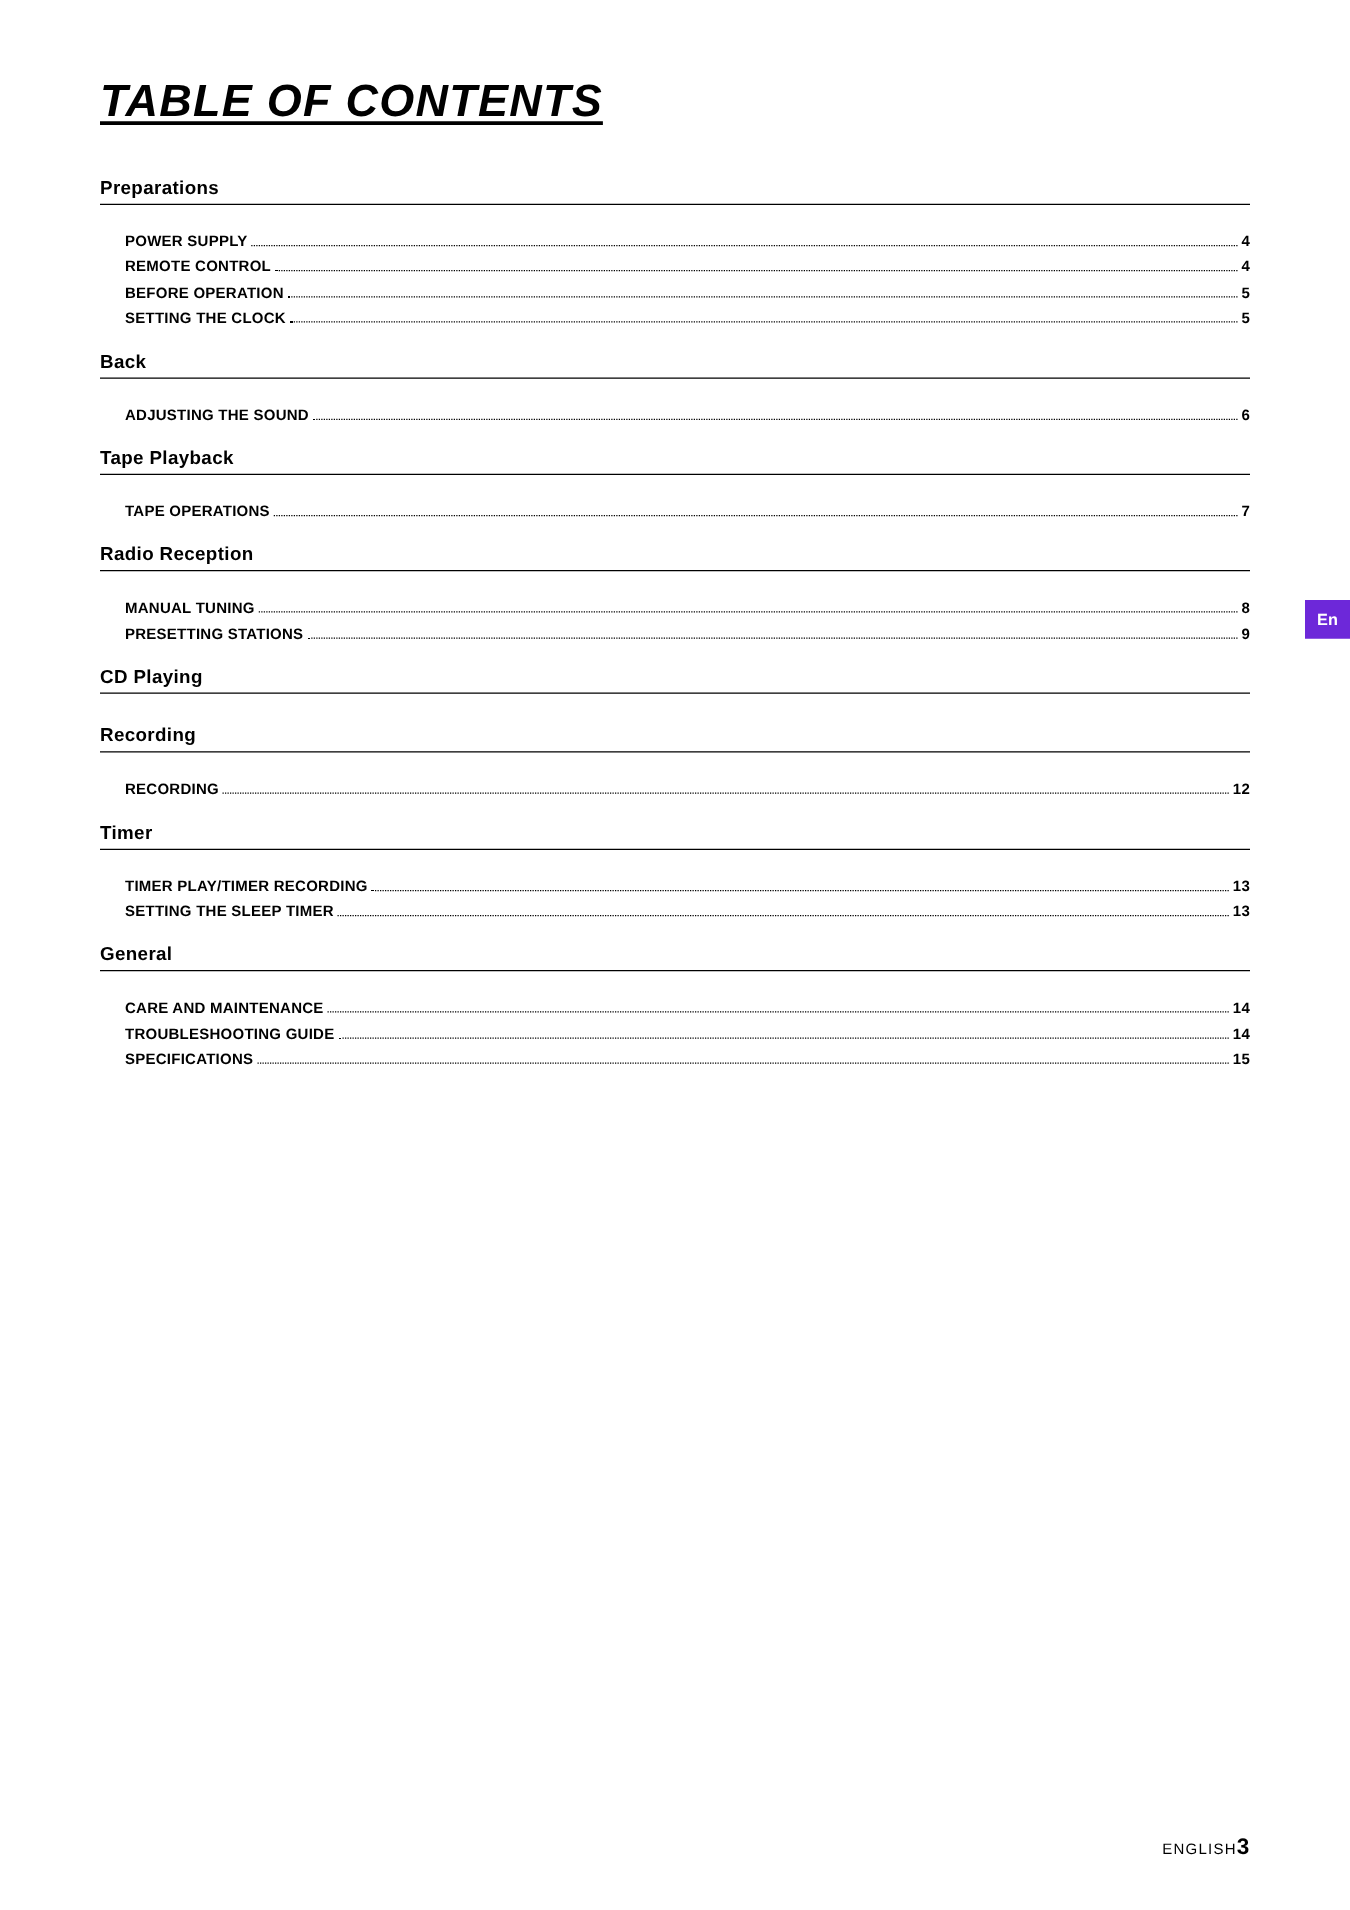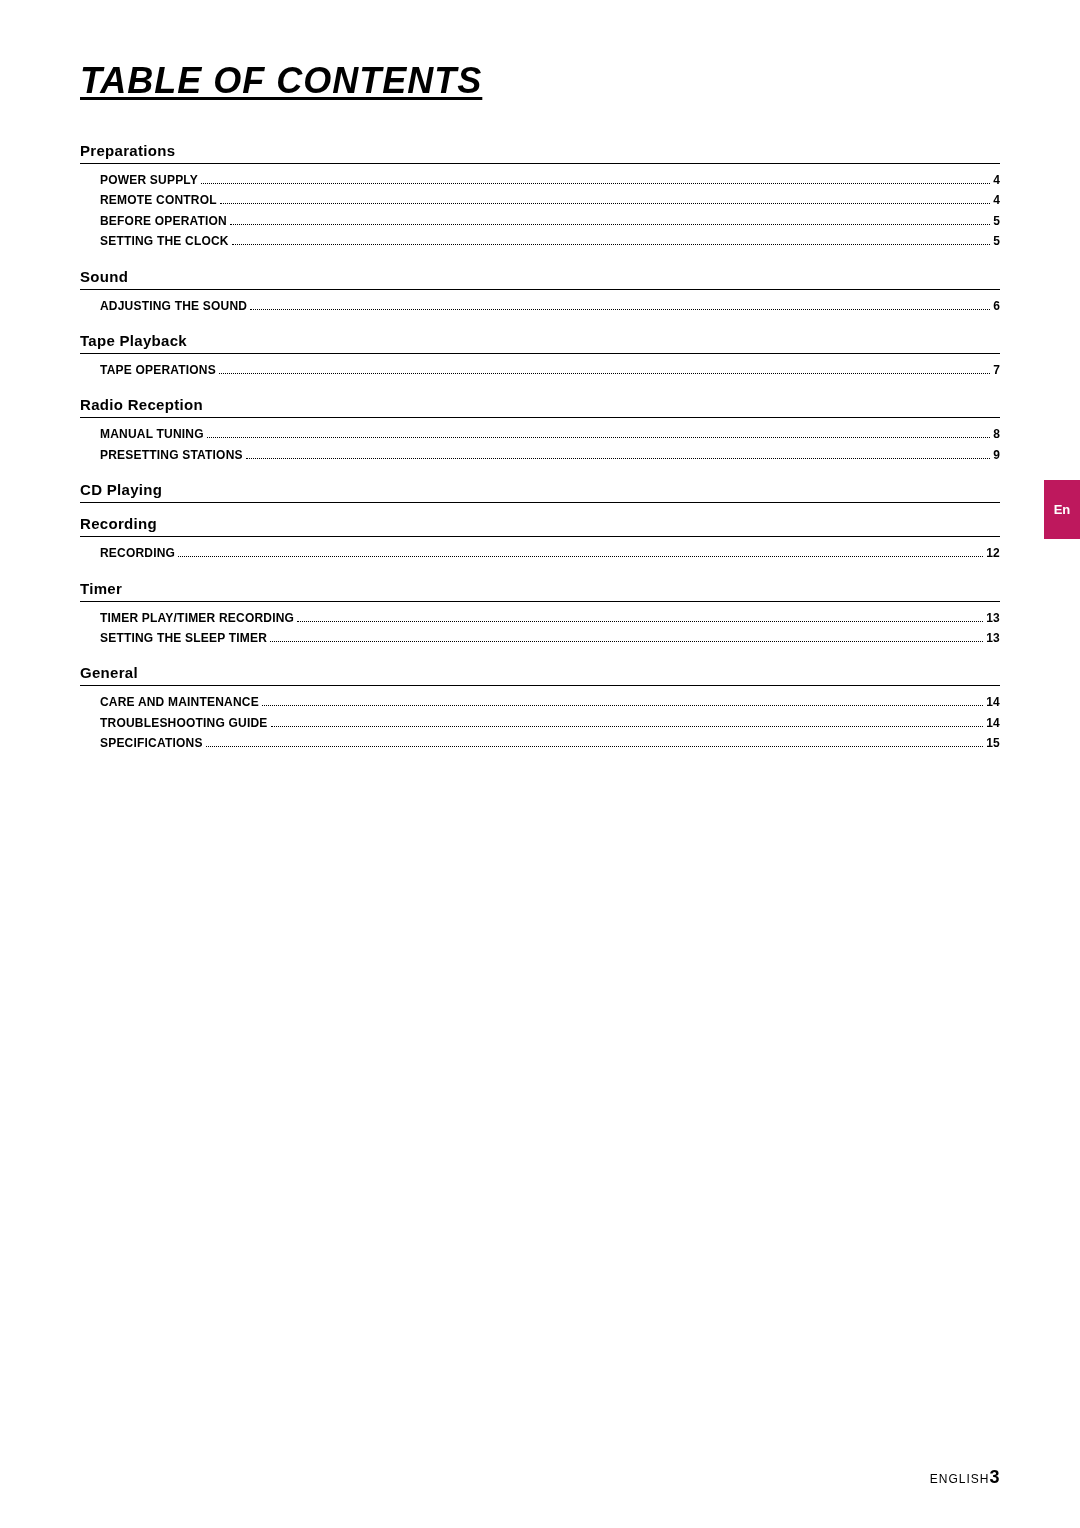--- a/index.html
+++ b/index.html
@@ -30,21 +30,21 @@
 
     .section {
       margin-bottom: 0px;
     }
 
     .section-header {
       font-size: 15px;
       font-weight: 700;
       border-bottom: 1.5px solid #000000;
       padding-bottom: 4px;
-      margin-bottom: 2px;
+      margin-bottom: 15px;
       padding-top: 10px;
       letter-spacing: 0.3px;
     }
 
     .toc-entries {
       padding: 4px 0 6px 0;
     }
 
     .toc-entry {
       display: flex;
@@ -71,25 +71,25 @@
 
     .toc-page {
       white-space: nowrap;
       font-weight: 700;
     }
 
     .en-tab {
       position: absolute;
       right: 0;
       top: 480px;
-      background: #be185d;
+      background: #6d28d9;
       color: #ffffff;
       font-size: 13px;
       font-weight: 700;
-      padding: 22px 6px;
+      padding: 8px 6px;
       writing-mode: horizontal-tb;
       width: 36px;
       text-align: center;
     }
 
     .bottom-right {
       position: absolute;
       bottom: 40px;
       right: 80px;
       font-size: 13px;
@@ -133,21 +133,21 @@
           <span class="toc-page">5</span>
         </div>
         <div class="toc-entry">
           <span class="toc-entry-label">SETTING THE CLOCK</span>
           <span class="toc-dots"></span>
           <span class="toc-page">5</span>
         </div>
       </div>
     </div>
     <div class="section">
-      <div class="section-header">Sound</div>
+      <div class="section-header">Back</div>
       <div class="toc-entries">
         <div class="toc-entry">
           <span class="toc-entry-label">ADJUSTING THE SOUND</span>
           <span class="toc-dots"></span>
           <span class="toc-page">6</span>
         </div>
       </div>
     </div>
     <div class="section">
       <div class="section-header">Tape Playback</div>

